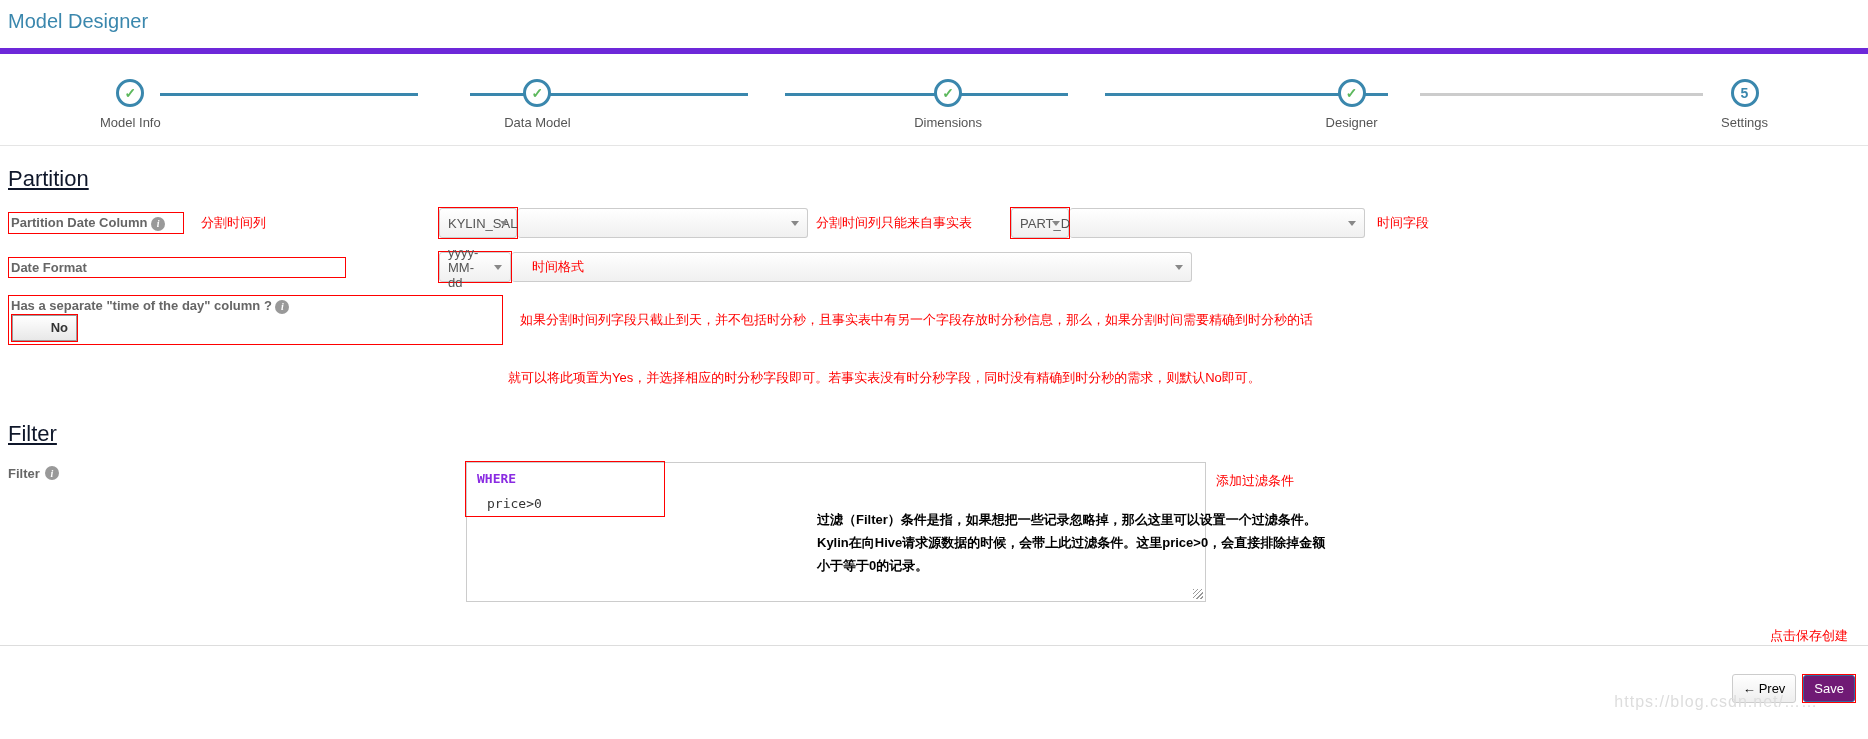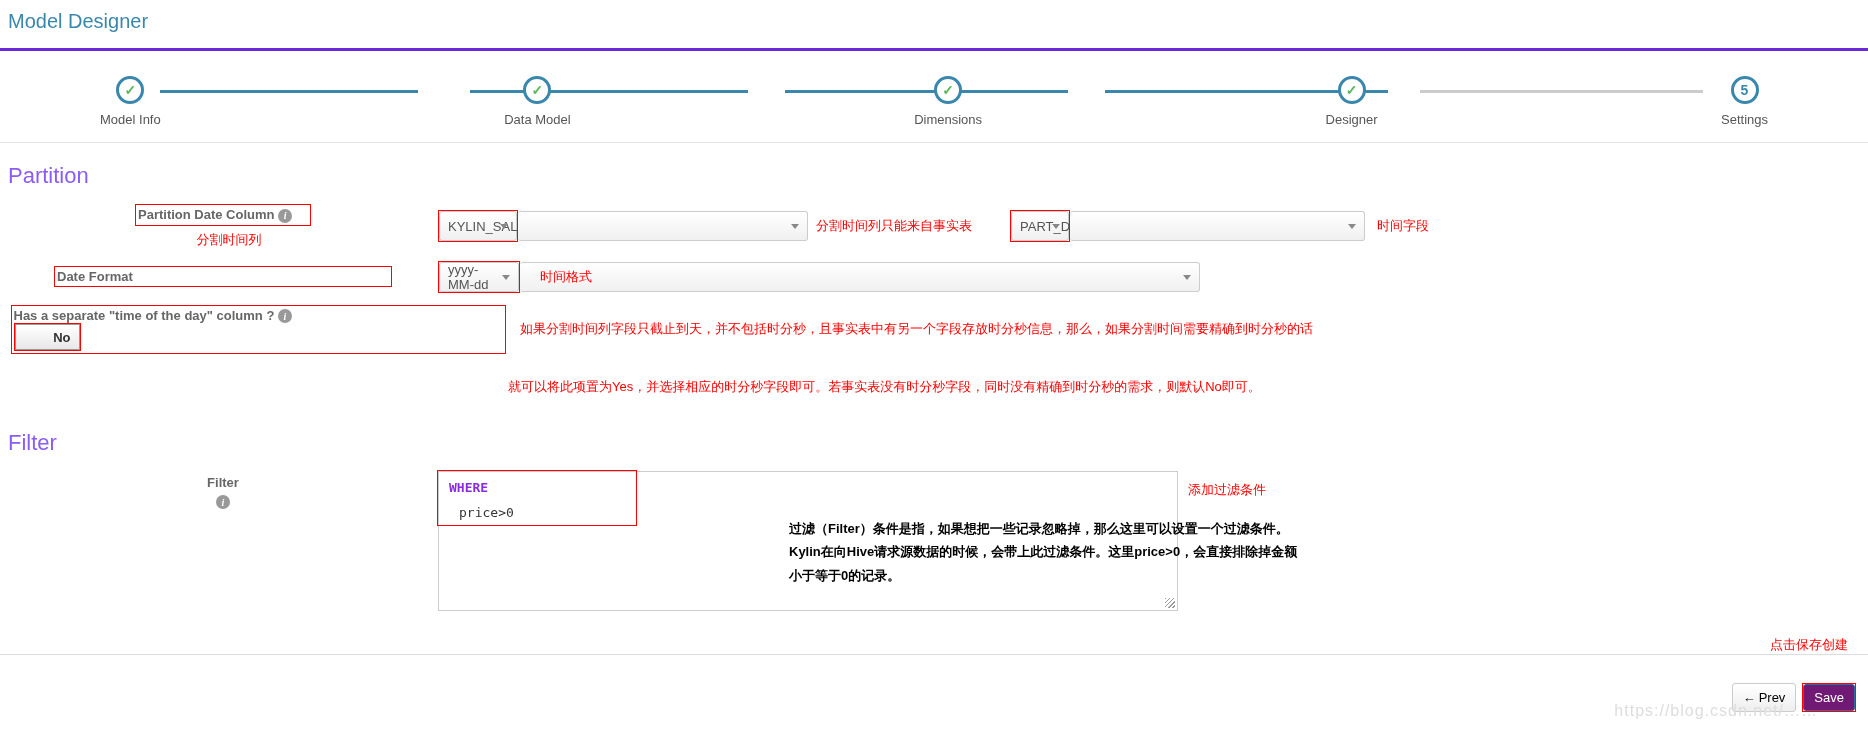--- a/index.html
+++ b/index.html
@@ -1,32 +1,32 @@
 <!DOCTYPE html>
 <html><head>
   <meta charset="utf-8">
   <style>
     * { box-sizing: border-box; margin: 0; padding: 0; }
     body { font-family: "Helvetica Neue", Helvetica, Arial, sans-serif; font-size: 14px; color: #333; background: #fff; width: 1868px; }
-    .page-title { color: #3a87ad; font-size: 20px; font-weight: 400; padding: 10px 8px 15px 8px; border-bottom: 3px solid #6d28d9; }
+    .page-title { color: #3a87ad; font-size: 20px; font-weight: 400; padding: 10px 8px 15px 8px; border-bottom: 6px solid #6d28d9; }
     .stepper { display: flex; align-items: flex-start; justify-content: space-between; padding: 25px 100px 15px 100px; border-bottom: 1px solid #e5e5e5; position: relative; }
     .step { display: flex; flex-direction: column; align-items: center; z-index: 2; position: relative; }
     .step-circle { width: 28px; height: 28px; border-radius: 50%; border: 3px solid #3a87ad; background: #fff; display: flex; align-items: center; justify-content: center; color: #3a87ad; font-weight: bold; font-size: 14px; }
     .step-circle.done { color: #5cb85c; }
     .step-label { margin-top: 8px; color: #555; font-size: 13px; }
     .stepper-line { position: absolute; height: 3px; background: #3a87ad; top: 39px; z-index: 1; }
     .line1 { left: 160px; right: 1450px; }
     .line2 { left: 470px; right: 1120px; }
     .line3 { left: 785px; right: 800px; }
     .line4 { left: 1105px; right: 480px; }
     .line5 { position: absolute; height: 3px; background: #ccc; top: 39px; left: 1420px; right: 165px; z-index: 1; }
     .content { padding: 20px 8px 5px 8px; }
-    .section-title { font-size: 22px; font-weight: 400; color: #8b5cf6; margin-bottom: 15px; }
+    .section-title { font-size: 22px; font-weight: 400; color: #0f172a; margin-bottom: 15px; text-decoration: underline; }
     .form-row { display: flex; align-items: center; margin-bottom: 12px; }
-    .form-label { width: 430px; color: #666; font-size: 13px; font-weight: bold; display: flex; align-items: center; gap: 5px; position: relative; flex-direction: column; }
+    .form-label { width: 430px; color: #666; font-size: 13px; font-weight: bold; display: flex; align-items: center; gap: 5px; position: relative; }
     .info-icon { display: inline-flex; width: 14px; height: 14px; border-radius: 50%; background: #999; color: #fff; align-items: center; justify-content: center; font-size: 10px; font-style: italic; font-family: Georgia, serif; }
     .select-box { height: 30px; background: linear-gradient(#fff, #f0f0f0); border: 1px solid #ccc; border-radius: 3px; display: flex; align-items: center; padding: 0 25px 0 8px; position: relative; font-size: 13px; color: #555; cursor: pointer; }
     .select-box::after { content: ""; position: absolute; right: 8px; top: 12px; border-left: 4px solid transparent; border-right: 4px solid transparent; border-top: 5px solid #888; }
     .select-med { width: 80px; }
     .toggle-btn { width: 65px; height: 26px; border: 1px solid #999; background: linear-gradient(#fff,#e8e8e8); display: flex; align-items: center; justify-content: flex-end; padding-right: 8px; font-size: 13px; color: #333; cursor: pointer; }
     .red-anno { color: red; font-size: 13px; font-weight: normal; margin-left: 12px; }
     .red-anno-block { color: red; font-size: 13px; line-height: 2; margin-left: 500px; margin-top: 20px; margin-bottom: 20px; }
     .filter-section { margin-top: 30px; }
     .filter-box { width: 740px; min-height: 140px; border: 1px solid #ccc; background: #fff; position: relative; padding: 0; }
     .filter-where { color: #8a2be2; font-weight: bold; font-family: monospace; font-size: 13px; padding: 8px 10px 0 10px; }
@@ -37,21 +37,21 @@
     .btn { padding: 5px 10px; border-radius: 3px; border: 1px solid #ccc; background: linear-gradient(#fff,#eee); font-size: 13px; cursor: pointer; display: inline-flex; align-items: center; gap: 3px; }
     .btn-primary { background: #701a75; border-color: #2e6da4; color: #fff; }
     .watermark { position: absolute; right: 50px; bottom: 20px; color: #ddd; font-size: 16px; pointer-events: none; letter-spacing: 1px; }
     .red-save-anno { color: red; font-size: 13px; text-align: right; margin-right: 20px; margin-top: 8px; }
     .redbox-inline { border: 1px solid red; display: inline-block; }
     .checkmark { font-family: Arial; }
     .partition-label-box { border: 1px solid red; padding: 2px; width: 176px; }
     .date-format-label-box { border: 1px solid red; padding: 2px; width: 338px; }
     .separate-time-label-box { border: 1px solid red; padding: 2px; width: 495px; }
     .red-anno-filter { color: red; font-size: 13px; margin-left: 10px; margin-top: 10px; }
-    .filter-outer { display: flex; align-items: flex-start; }
+    .filter-outer { display: flex; align-items: flex-start; margin-left: 28px; }
   </style>
 </head>
 <body>
 
 <div class="page-title">Model Designer</div>
 
 <div class="stepper">
   <div class="stepper-line line1"></div>
   <div class="stepper-line line2"></div>
   <div class="stepper-line line3"></div>
@@ -112,21 +112,21 @@
     <span class="red-anno" style="margin-left:12px;">时间字段</span>
   </div>
 
   <div class="form-row">
     <div class="form-label">
       <span class="date-format-label-box">
         <span>Date Format</span>
       </span>
     </div>
     <span class="redbox-inline">
-      <div class="select-box" style="width:80px;">
+      <div class="select-box" style="width:72px;">
           <span>yyyy-MM-dd</span>
         </div>
     </span>
     <div class="select-box" style="flex:1; max-width:680px; border-left:none;"></div>
     <span class="red-anno" style="margin-left:-660px; position:relative; z-index:3;">时间格式</span>
   </div>
 
   <div class="form-row" style="margin-bottom:2px;">
     <div class="form-label" style="width:500px;">
       <span class="separate-time-label-box">

